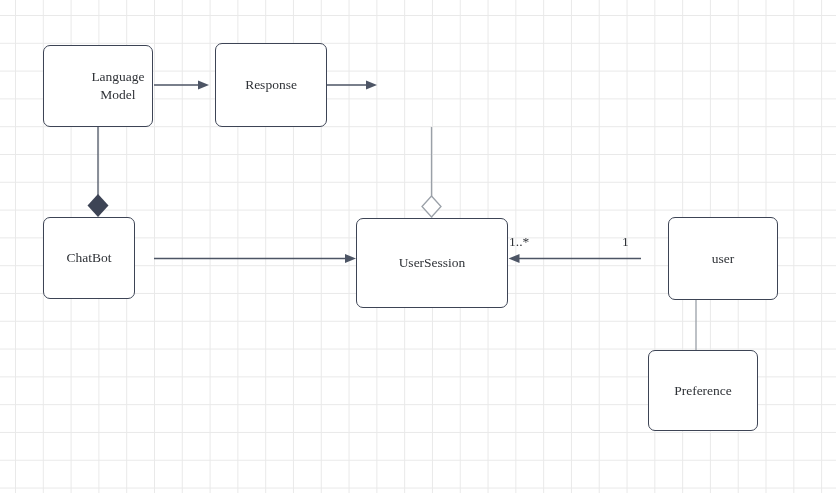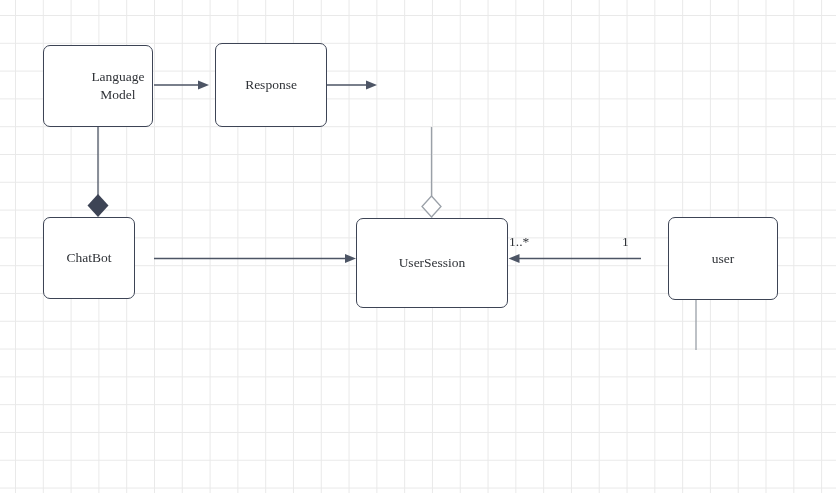--- a/index.html
+++ b/index.html
@@ -116,18 +116,19 @@
 
   <div class="node" style="left:215px; top:43px;  width:112px; height:84px;">Response</div>
 
 
   <div class="node" style="left:43px;  top:217px; width:92px; height:82px;">ChatBot</div>
 
   <div class="node" style="left:356px; top:218px; width:152px; height:90px;">UserSession</div>
 
   <div class="node" style="left:641px; top:217px; width:110px; height:83px;margin-left:27px;">user</div>
 
+  <div class="node" style="left:648px; top:350px; width:110px; height:81px;">Preference</div>
 
   <div class="mult-label" style="left:509px; top:234px;">1..*</div>
 
   <div class="mult-label" style="left:622px; top:234px;">1</div>
 
 </div>
 
 </body></html>

